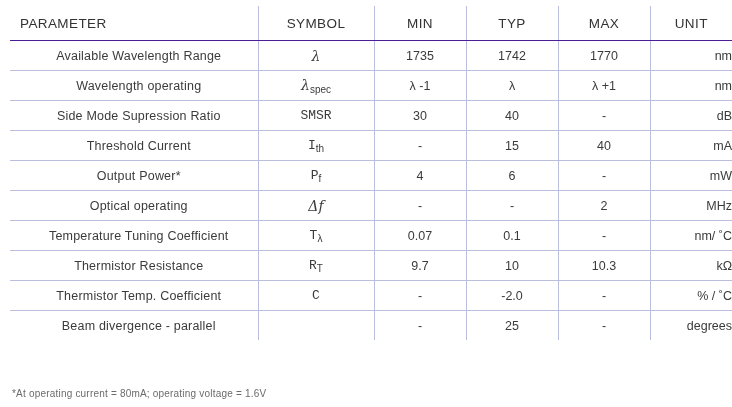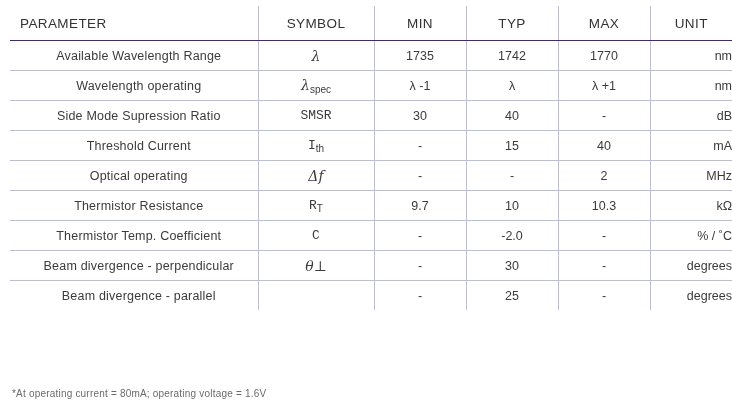--- a/index.html
+++ b/index.html
@@ -135,52 +135,60 @@
         </tr>
         <tr>
           <td class="param">Threshold Current</td>
           <td class="sym"><span class="sym-up">I</span><sub>th</sub></td>
           <td class="val">-</td>
           <td class="val">15</td>
           <td class="val">40</td>
           <td class="unit">mA</td>
         </tr>
         <tr>
+          <td class="param">Output Power*</td>
+          <td class="sym"><span class="sym-up">P</span><sub>f</sub></td>
+          <td class="val">4</td>
+          <td class="val">6</td>
+          <td class="val">-</td>
+          <td class="unit">mW</td>
+        </tr>
+        <tr>
           <td class="param">Optical operating</td>
           <td class="sym"><span class="sym-main">Δf</span></td>
           <td class="val">-</td>
           <td class="val">-</td>
           <td class="val">2</td>
           <td class="unit">MHz</td>
+        </tr>
+        <tr>
+          <td class="param">Temperature Tuning Coefficient</td>
+          <td class="sym"><span class="sym-up">T</span><sub>λ</sub></td>
+          <td class="val">0.07</td>
+          <td class="val">0.1</td>
+          <td class="val">-</td>
+          <td class="unit">nm/ ˚C</td>
         </tr>
         <tr>
           <td class="param">Thermistor Resistance</td>
           <td class="sym"><span class="sym-up">R</span><sub>T</sub></td>
           <td class="val">9.7</td>
           <td class="val">10</td>
           <td class="val">10.3</td>
           <td class="unit">kΩ</td>
         </tr>
         <tr>
           <td class="param">Thermistor Temp. Coefficient</td>
           <td class="sym"><span class="sym-up">C</span></td>
           <td class="val">-</td>
           <td class="val">-2.0</td>
           <td class="val">-</td>
           <td class="unit">% / ˚C</td>
         </tr>
         <tr>
-          <td class="param">Beam divergence - perpendicular</td>
-          <td class="sym"><span class="sym-main">θ⊥</span></td>
-          <td class="val">-</td>
-          <td class="val">30</td>
-          <td class="val">-</td>
-          <td class="unit">degrees</td>
-        </tr>
-        <tr>
           <td class="param">Beam divergence - parallel</td>
           <td class="sym"></td>
           <td class="val">-</td>
           <td class="val">25</td>
           <td class="val">-</td>
           <td class="unit">degrees</td>
         </tr>
       </tbody>
   </table>
 

